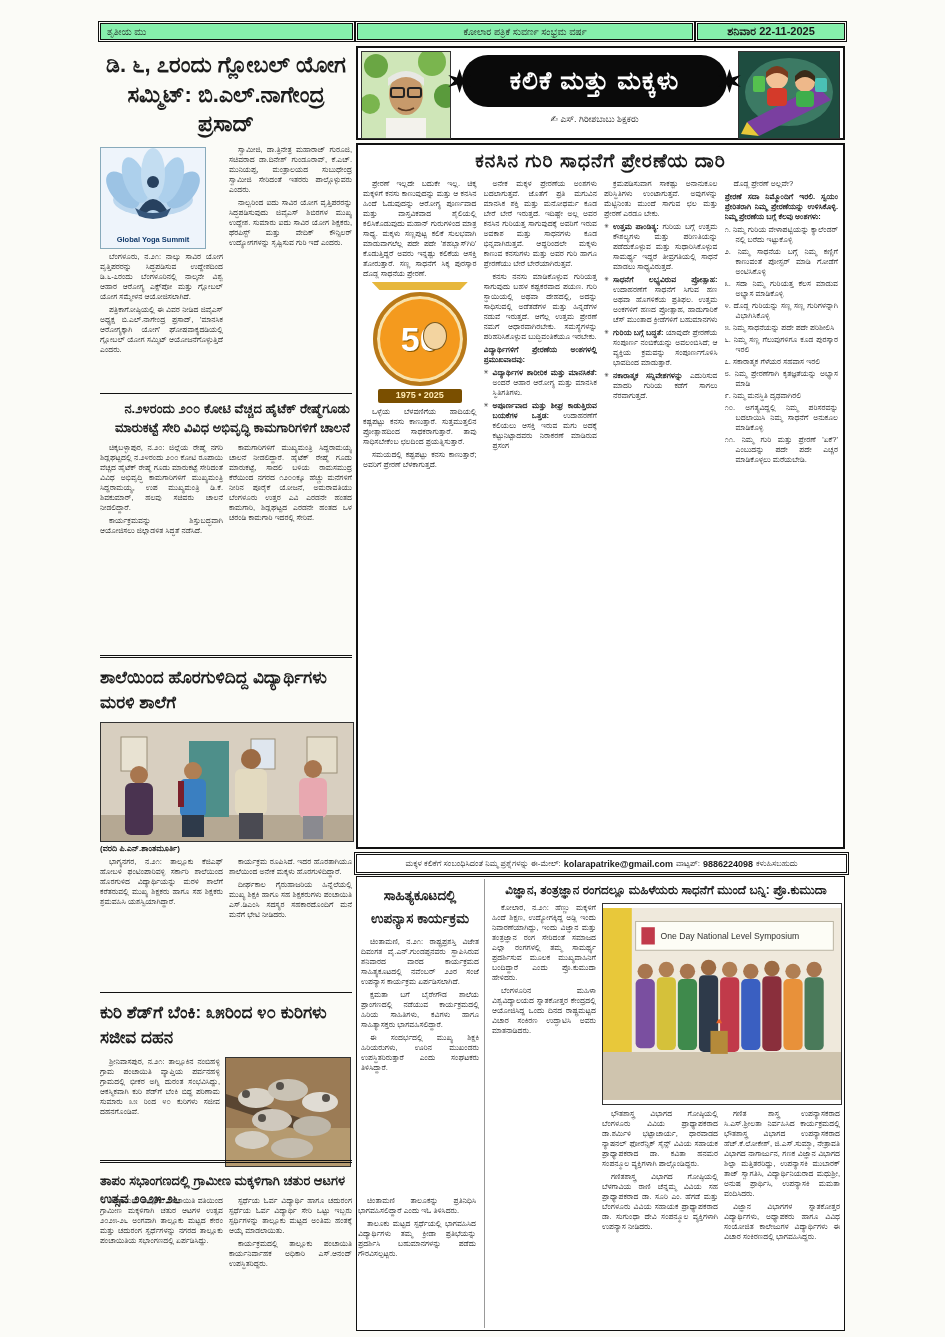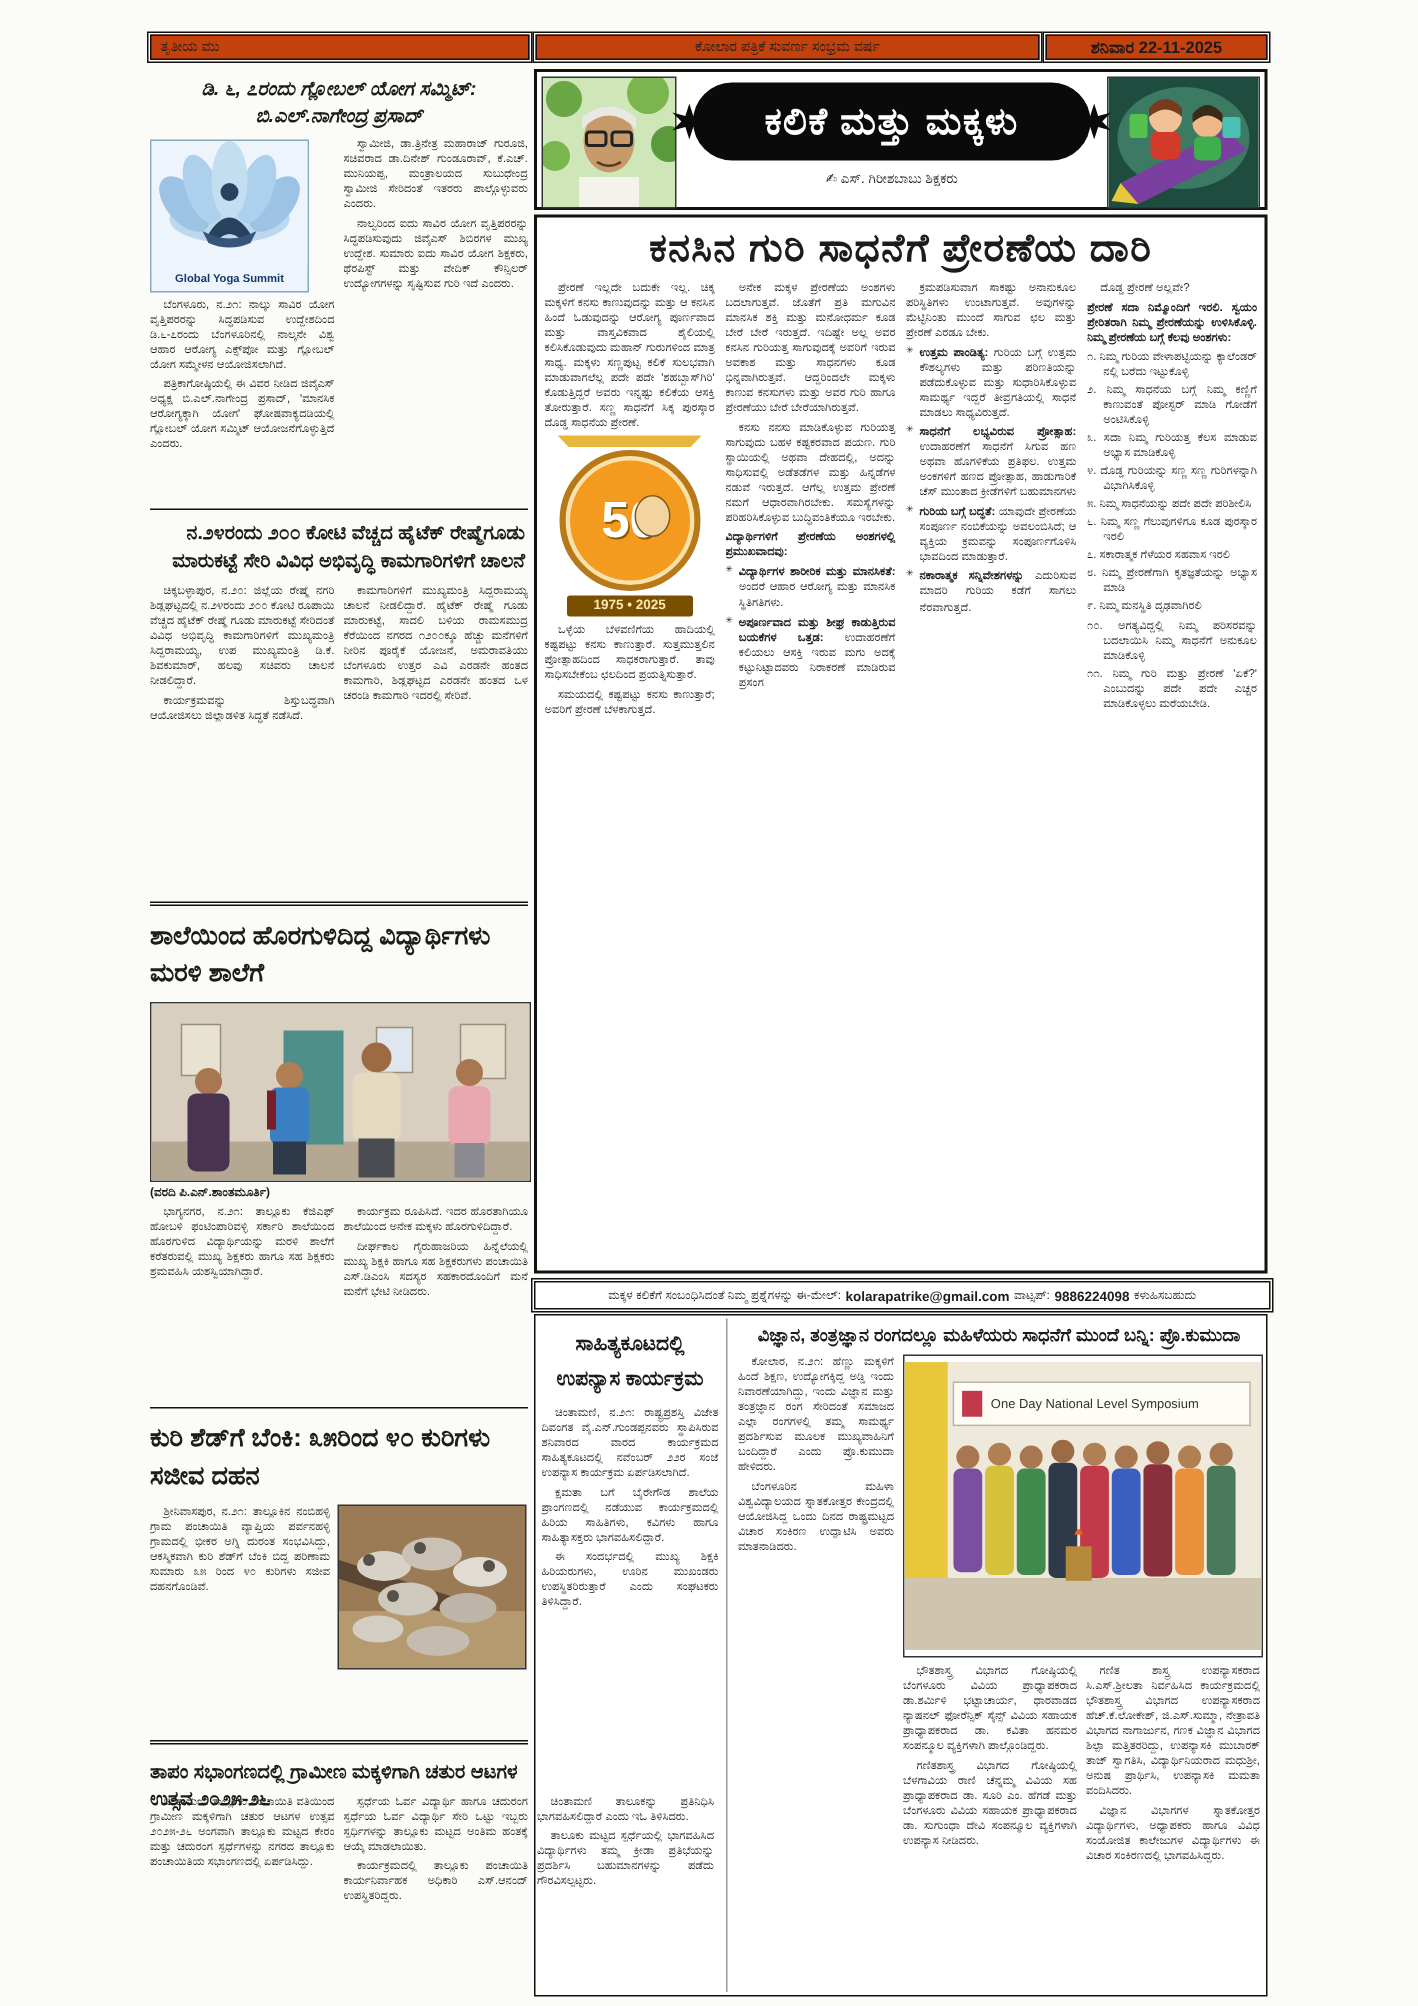--- a/index.html
+++ b/index.html
@@ -3,37 +3,37 @@
 <meta charset="utf-8">
 <style>
   html,body{margin:0;padding:0;}
   body{
     width:945px;height:1337px;position:relative;background:#fbfbf7;
     font-family:"Liberation Sans","DejaVu Sans",sans-serif;color:#1c1c1c;overflow:hidden;
   }
   .abs{position:absolute;}
   
   .hdr{display:flex;gap:4px;}
-  .hdr .hbox{border:1px solid #111;outline:1px solid #111;outline-offset:1px;background:#c2410c;
+  .hdr .hbox{border:1px solid #111;outline:1px solid #111;outline-offset:1px;background:#86efac;
     font-size:9.5px;display:flex;align-items:center;padding:1px 6px;height:17px;box-sizing:border-box;}
   .hdr .hc{justify-content:center;}
   .hdr .hr{justify-content:center;font-weight:bold;font-size:11px;}
   
   .small{font-size:7.6px;line-height:1.32;text-align:justify;}
   .small p{margin:0 0 3px 0;text-indent:9px;}
   .cols{display:flex;gap:6px;}
   .col{flex:1;overflow:hidden;}
   .clip{overflow:hidden;}
   .bullets p{text-indent:0;padding-left:9px;position:relative;}
   .bullets p::before{content:"✳";position:absolute;left:0;top:1px;font-size:6px;}
   .numlist p{text-indent:-11px;padding-left:11px;margin-bottom:2px;}
   .subhead{font-weight:bold;text-indent:0 !important;}
   
-  .h-yoga{font-size:13px;font-weight:bold;text-align:center;line-height:1.35;margin:4px 0 6px;font-style:italic;}
-  .h-main{font-size:26px;font-weight:bold;text-align:center;line-height:1.2;margin:2px 0 6px;letter-spacing:1px;}
+  .h-yoga{font-size:22px;font-weight:bold;text-align:center;line-height:1.35;margin:4px 0 6px;}
+  .h-main{font-size:19px;font-weight:bold;text-align:center;line-height:1.2;margin:2px 0 6px;letter-spacing:1px;}
   .h-md{font-size:13px;font-weight:bold;text-align:right;line-height:1.45;margin:4px 2px 5px;}
   .h-lg{font-size:17px;font-weight:bold;text-align:left;line-height:1.5;margin:5px 0 6px;}
   .h-sci{font-size:12px;font-weight:bold;text-align:center;line-height:1.5;margin:2px 4px 4px;}
   .h-sah{font-size:13.5px;font-weight:bold;text-align:center;line-height:1.7;margin:6px 0 6px;}
   .h-strip{font-size:13px;font-weight:bold;line-height:1.4;margin:3px 0 4px;}
   .sep2{border-top:3px double #111;}
   .sep1{border-top:1px solid #111;}
   
   .bbox{border:2px solid #111;background:#fff;box-sizing:border-box;}
   .b1{border:1.5px solid #111;background:#fff;box-sizing:border-box;}

